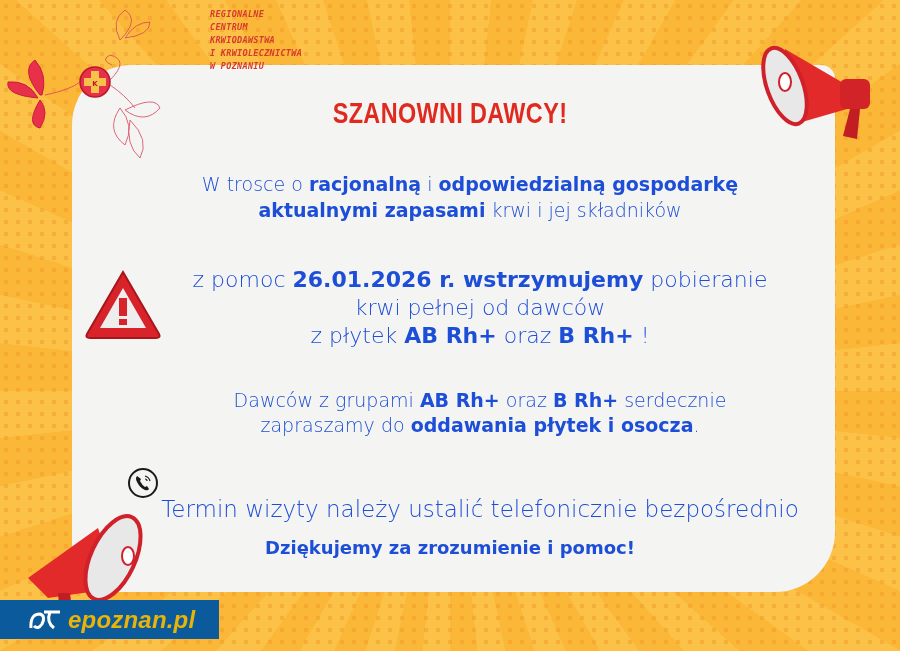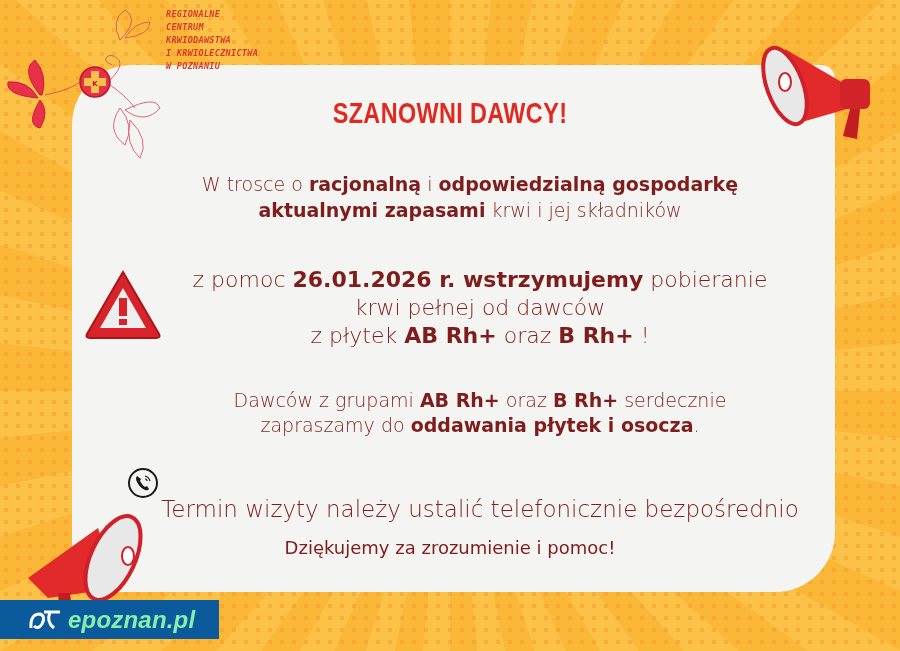--- a/index.html
+++ b/index.html
@@ -17,49 +17,49 @@
   }
   .card {
     position:absolute; left:72px; top:65px; width:763px; height:527px;
     background:#f4f4f2; border-radius:60px 14px 60px 14px;
   }
   .logo-text {
     position:absolute; left:166px; top:8px;
     font-family:"DejaVu Sans Mono", monospace; font-size:8.5px; line-height:13px;
     color:#d63a2e; letter-spacing:0.3px; font-style:italic; font-weight:bold;
   }
-  .logo-text div { white-space:nowrap; }
+  .logo-text div { white-space:nowrap;margin-left:44px; }
   .title {
     position:absolute; left:0; width:900px; top:96px; text-align:center;
     font-family:"Liberation Sans", sans-serif; font-weight:bold;
     font-size:30px; color:#e02a20; letter-spacing:0.5px;
     transform:scaleX(0.78);
   }
   .p {
-    position:absolute; text-align:center; color:#7f1d1d;
+    position:absolute; text-align:center; color:#1d4ed8;
     font-family:"DejaVu Sans", sans-serif; font-weight:300;
   }
   .p b { font-weight:bold; }
   .p1 { left:150px; width:640px; top:171px; font-size:19px; line-height:26px; }
   .p2 { left:150px; width:660px; top:266px; font-size:22px; line-height:28px; }
   .p3 { left:140px; width:680px; top:380px; font-size:19px; line-height:25px;margin-top:8px; }
   .p4 { left:150px; width:660px; top:459px; font-size:23px; line-height:25px;margin-top:38px; }
-  .p5 { left:180px; width:540px; top:537px; font-size:18px; font-weight:normal; text-align:center; }
+  .p5 { left:180px; width:540px; top:537px; font-size:18px; font-weight:bold; text-align:center; }
   .warn { position:absolute; left:84px; top:268px; width:78px; height:72px; }
   .phone { position:absolute; left:127px; top:467px; width:32px; height:32px; }
   .mega-tr { position:absolute; left:755px; top:14px; width:130px; height:130px; }
   .mega-bl { position:absolute; left:18px; top:498px; width:125px; height:120px; }
   .flower { position:absolute; left:0; top:0; width:200px; height:170px; }
   .badge {
     position:absolute; left:0; top:600px; width:219px; height:39px;
     background:#0a5a9c; display:flex; align-items:center; gap:6px; padding-left:28px;
     box-sizing:border-box;
   }
   .badge-text {
-    color:#86efac; font-family:"Liberation Sans", sans-serif; font-weight:bold;
+    color:#eab308; font-family:"Liberation Sans", sans-serif; font-weight:bold;
     font-style:italic; font-size:24px; letter-spacing:0.2px;
   }
 </style>
 </head>
 <body>
 
 <div class="bg"></div>
 <div class="card"></div>
 
 <svg class="flower" viewBox="0 0 200 170">

